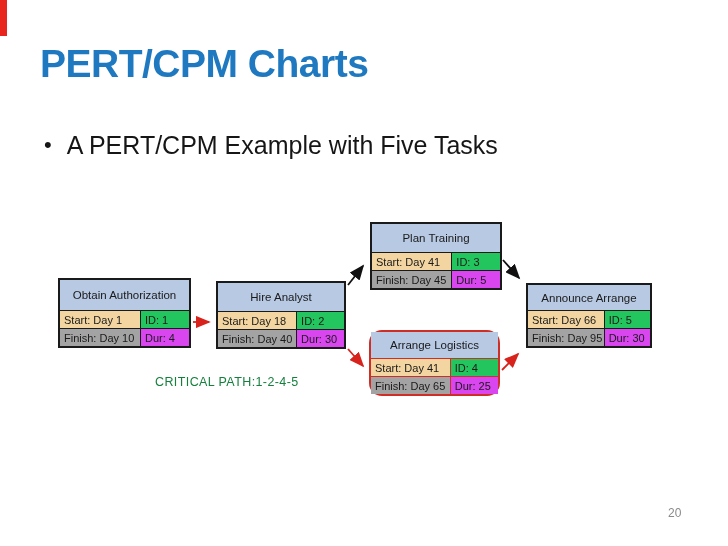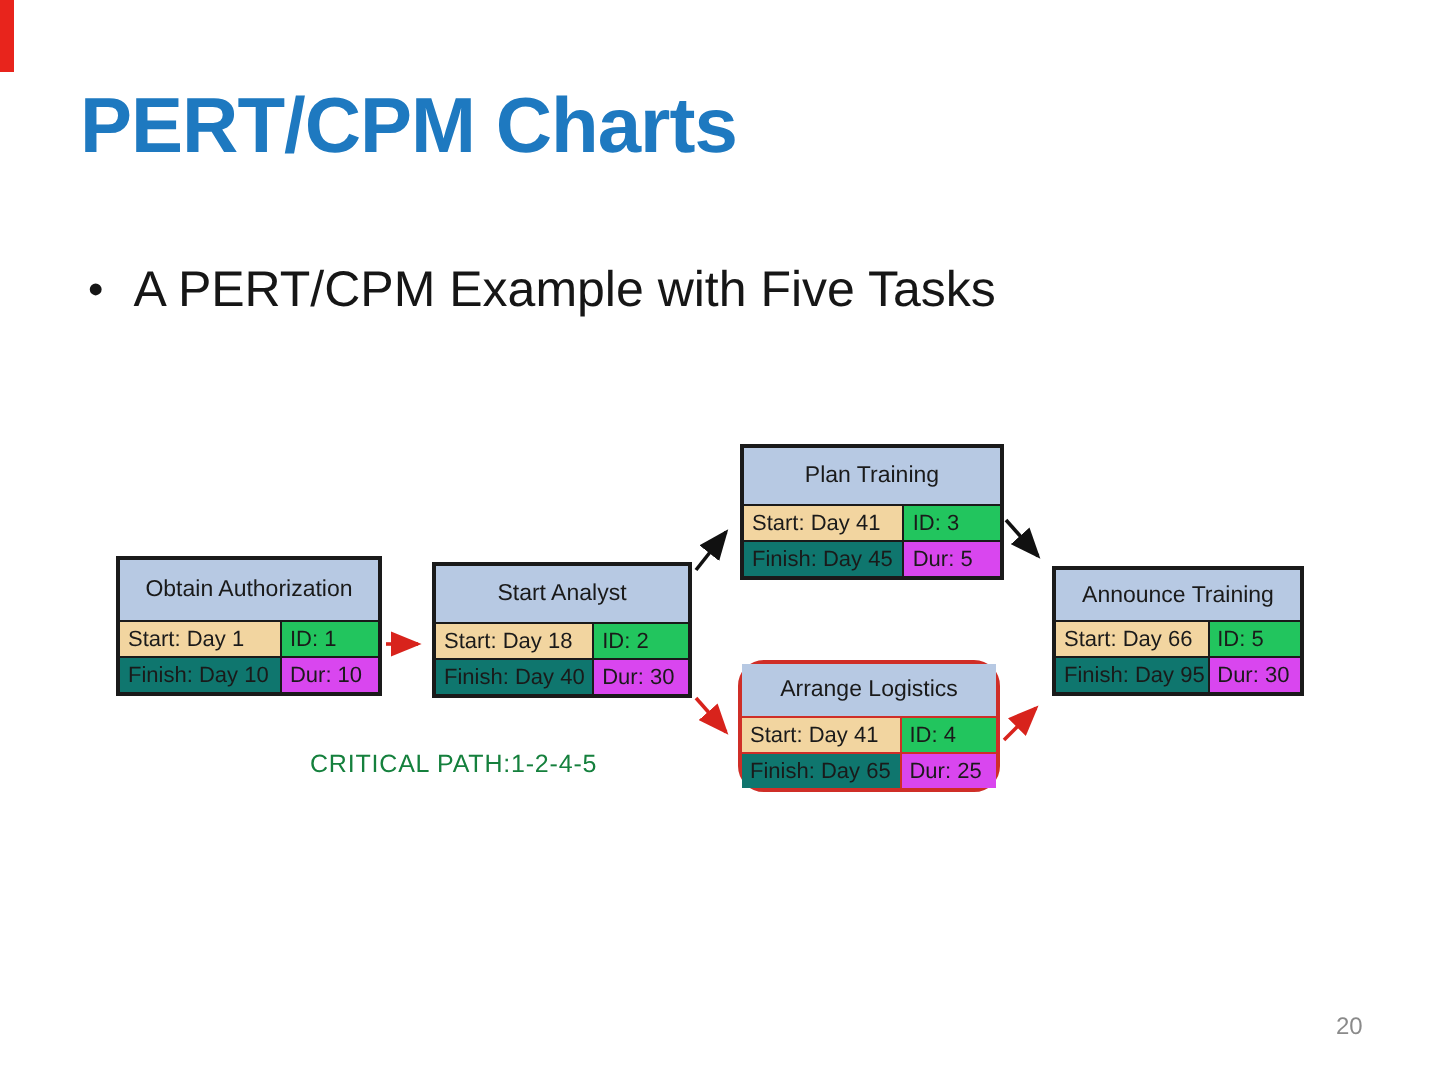--- a/index.html
+++ b/index.html
@@ -36,21 +36,21 @@
     font-size:11px;color:#1a1a1a;box-sizing:border-box;
     display:flex;align-items:center;padding:0 0 0 4px;
     border-color:#1a1a1a;white-space:nowrap;overflow:hidden;text-align:center;
   }
   .cell.header{
     grid-column:1 / span 2;justify-content:center;padding:0;
     background:#b7c9e3;font-size:11.5px;
   }
   .cell.start{background:#f2d5a0;border-top:1px solid;}
   .cell.id{background:#22c55e;border-top:1px solid;border-left:1px solid;}
-  .cell.finish{background:#0f766e;border-top:1px solid;}
+  .cell.finish{background:#a3a3a3;border-top:1px solid;}
   .cell.dur{background:#d946ef;border-top:1px solid;border-left:1px solid;}
   .box-1{left:8px;  top:68px;  width:133px;height:70px;}
   .box-2{left:166px;top:71px;  width:130px;height:68px;}
   .box-3{left:320px;top:12px;  width:132px;height:68px;}
   .box-4{left:319px;top:120px; width:131px;height:66px;border-radius:13px;}
   .box-5{left:476px;top:73px;  width:126px;height:65px;}
   .arrow-layer{position:absolute;left:0;top:0;width:660px;height:200px;pointer-events:none;}
   .critical-path-label{
     position:absolute;left:105px;top:165px;
     font-size:12.5px;color:#15803d;letter-spacing:0.4px;
@@ -87,25 +87,25 @@
     <line x1="453" y1="50" x2="469" y2="68" stroke="#111111" stroke-width="1.8" marker-end="url(#ah-black)"></line>
     <line x1="298" y1="139" x2="313" y2="156" stroke="#d8231c" stroke-width="1.8" marker-end="url(#ah-red)"></line>
     <line x1="452" y1="160" x2="468" y2="144" stroke="#d8231c" stroke-width="1.8" marker-end="url(#ah-red)"></line>
   </svg>
 
   <div class="task-box box-1">
     <div class="cell header">Obtain Authorization</div>
     <div class="cell start">Start: Day 1</div>
     <div class="cell id">ID: 1</div>
     <div class="cell finish">Finish: Day 10</div>
-    <div class="cell dur">Dur: 10</div>
+    <div class="cell dur">Dur: 4</div>
   </div>
 
   <div class="task-box box-2">
-    <div class="cell header">Start Analyst</div>
+    <div class="cell header">Hire Analyst</div>
     <div class="cell start">Start: Day 18</div>
     <div class="cell id">ID: 2</div>
     <div class="cell finish">Finish: Day 40</div>
     <div class="cell dur">Dur: 30</div>
   </div>
 
   <div class="task-box box-3">
     <div class="cell header">Plan Training</div>
     <div class="cell start">Start: Day 41</div>
     <div class="cell id">ID: 3</div>
@@ -115,21 +115,21 @@
 
   <div class="task-box box-4 critical">
     <div class="cell header">Arrange Logistics</div>
     <div class="cell start">Start: Day 41</div>
     <div class="cell id">ID: 4</div>
     <div class="cell finish">Finish: Day 65</div>
     <div class="cell dur">Dur: 25</div>
   </div>
 
   <div class="task-box box-5">
-    <div class="cell header">Announce Training</div>
+    <div class="cell header">Announce Arrange</div>
     <div class="cell start">Start: Day 66</div>
     <div class="cell id">ID: 5</div>
     <div class="cell finish">Finish: Day 95</div>
     <div class="cell dur">Dur: 30</div>
   </div>
 
   <div class="critical-path-label">CRITICAL PATH:1-2-4-5</div>
 </div>
 
 <div class="page-number">20</div>

